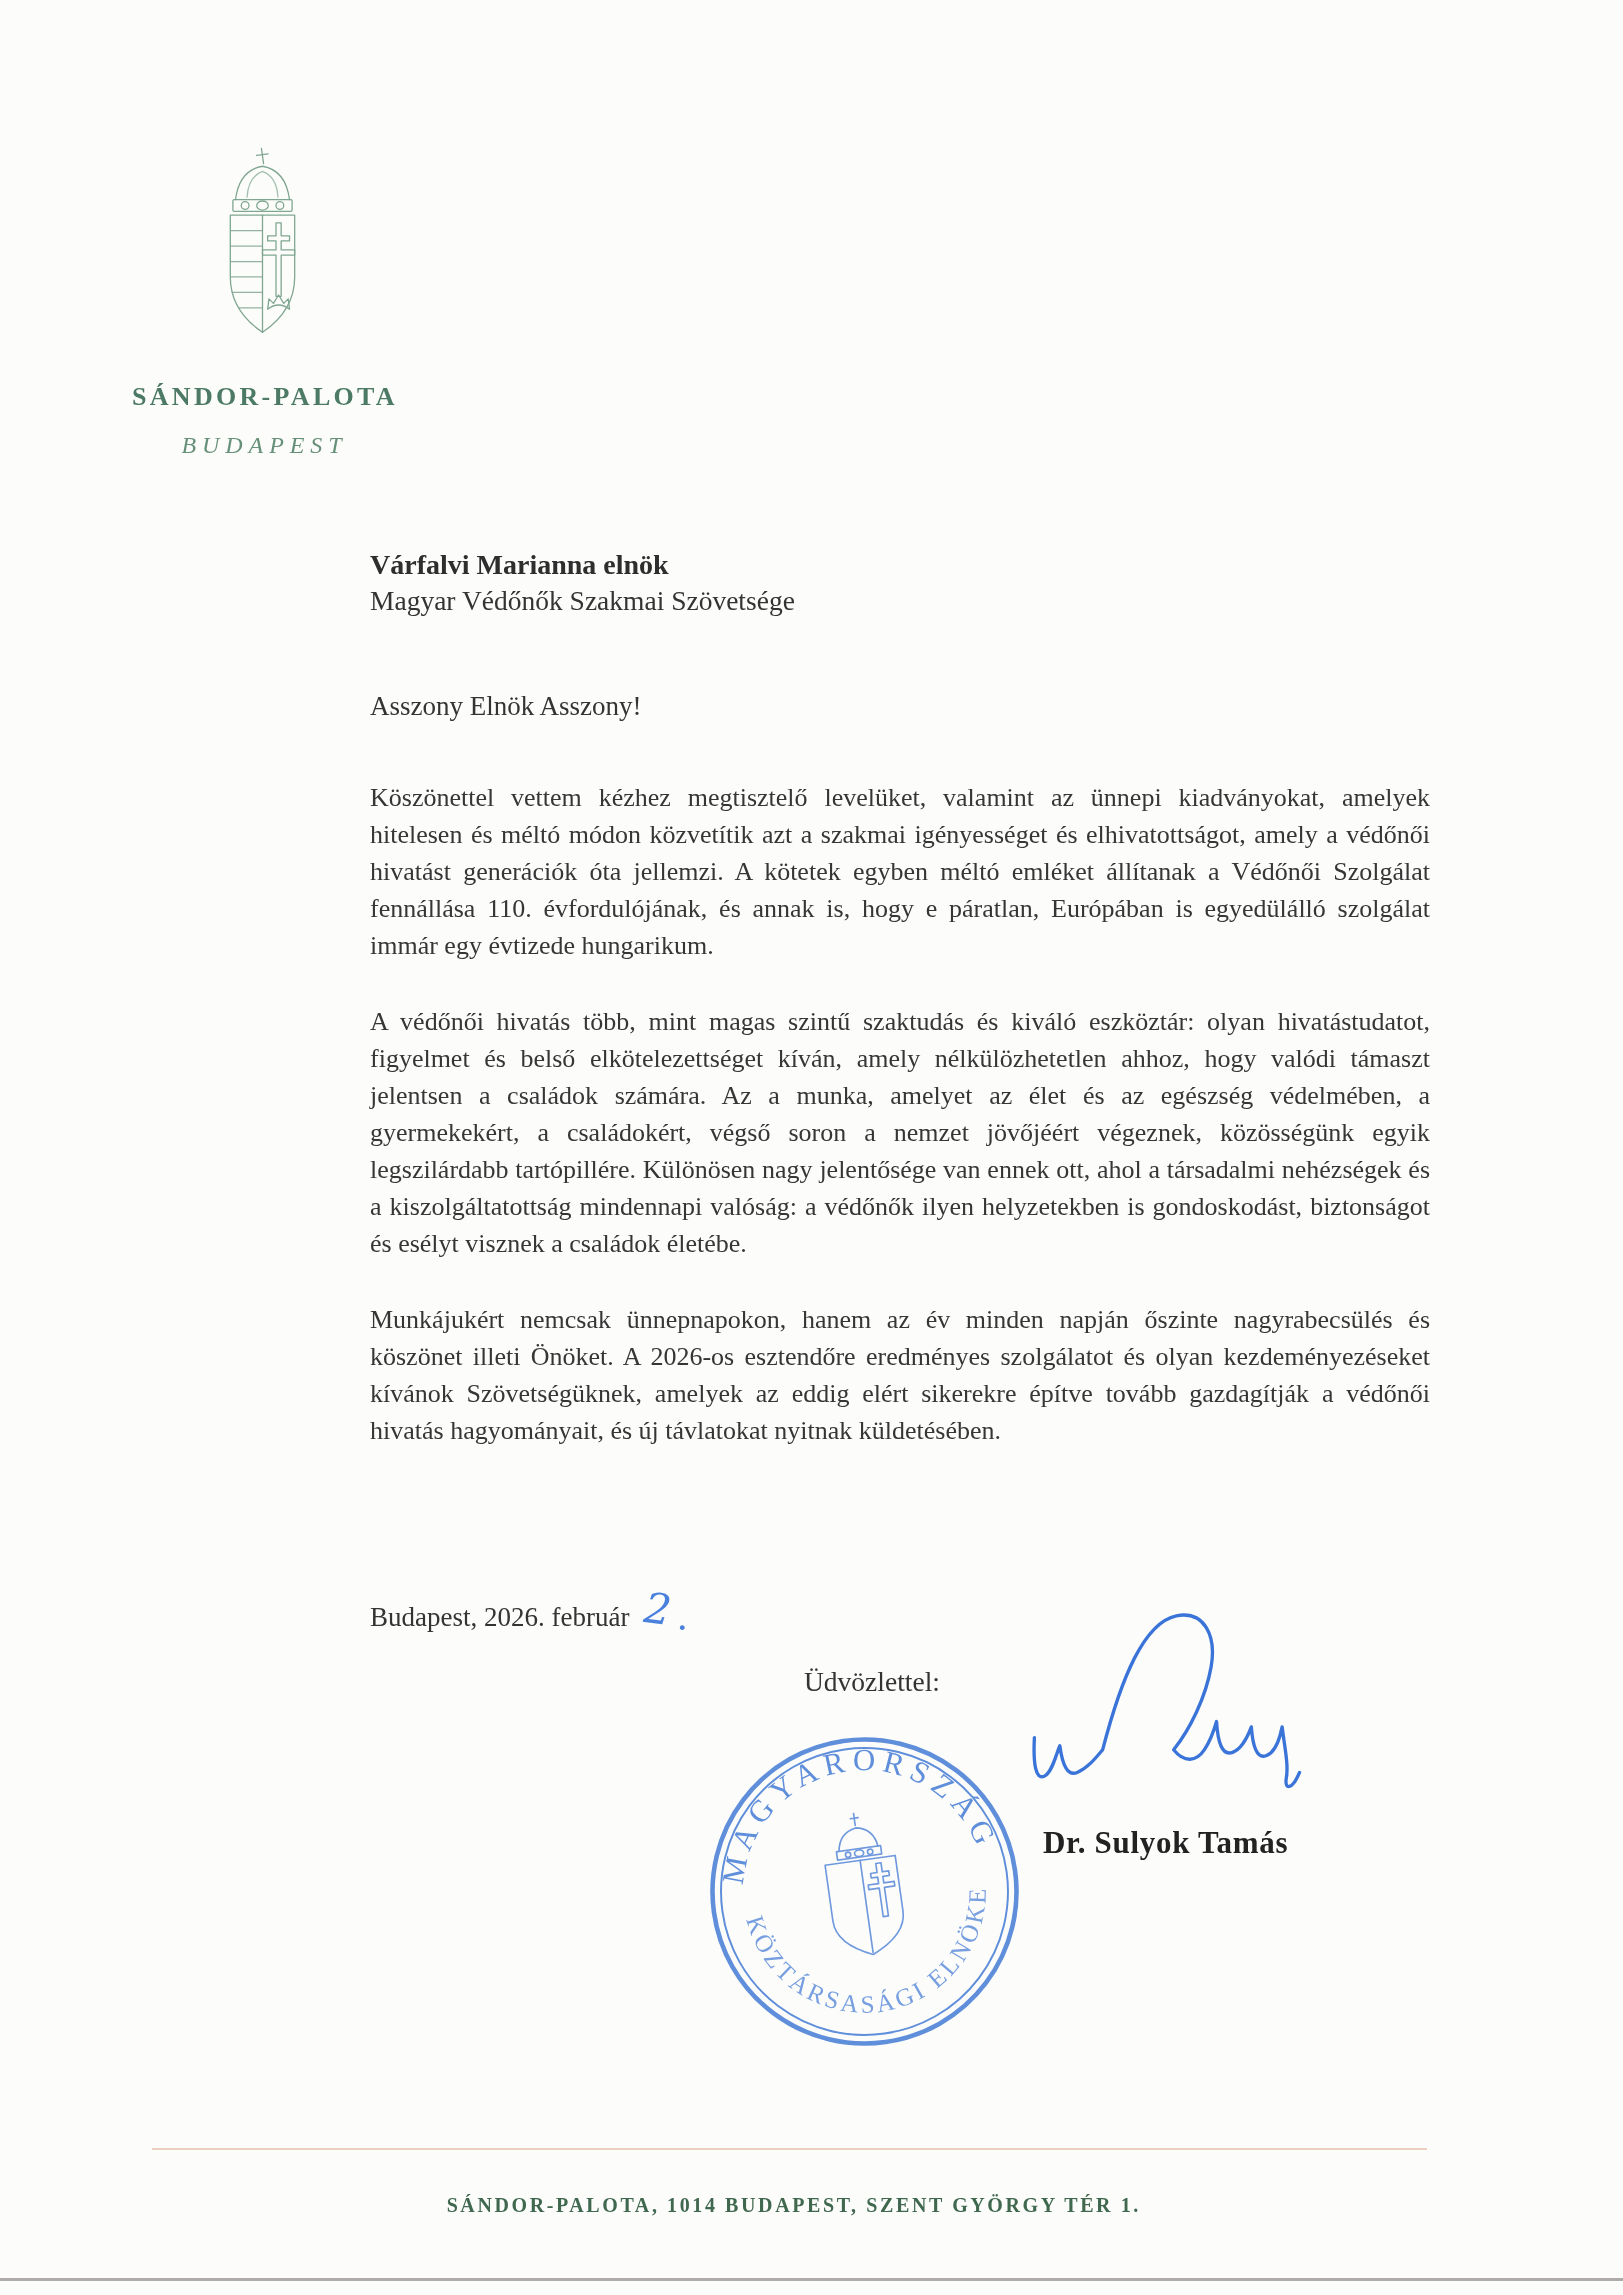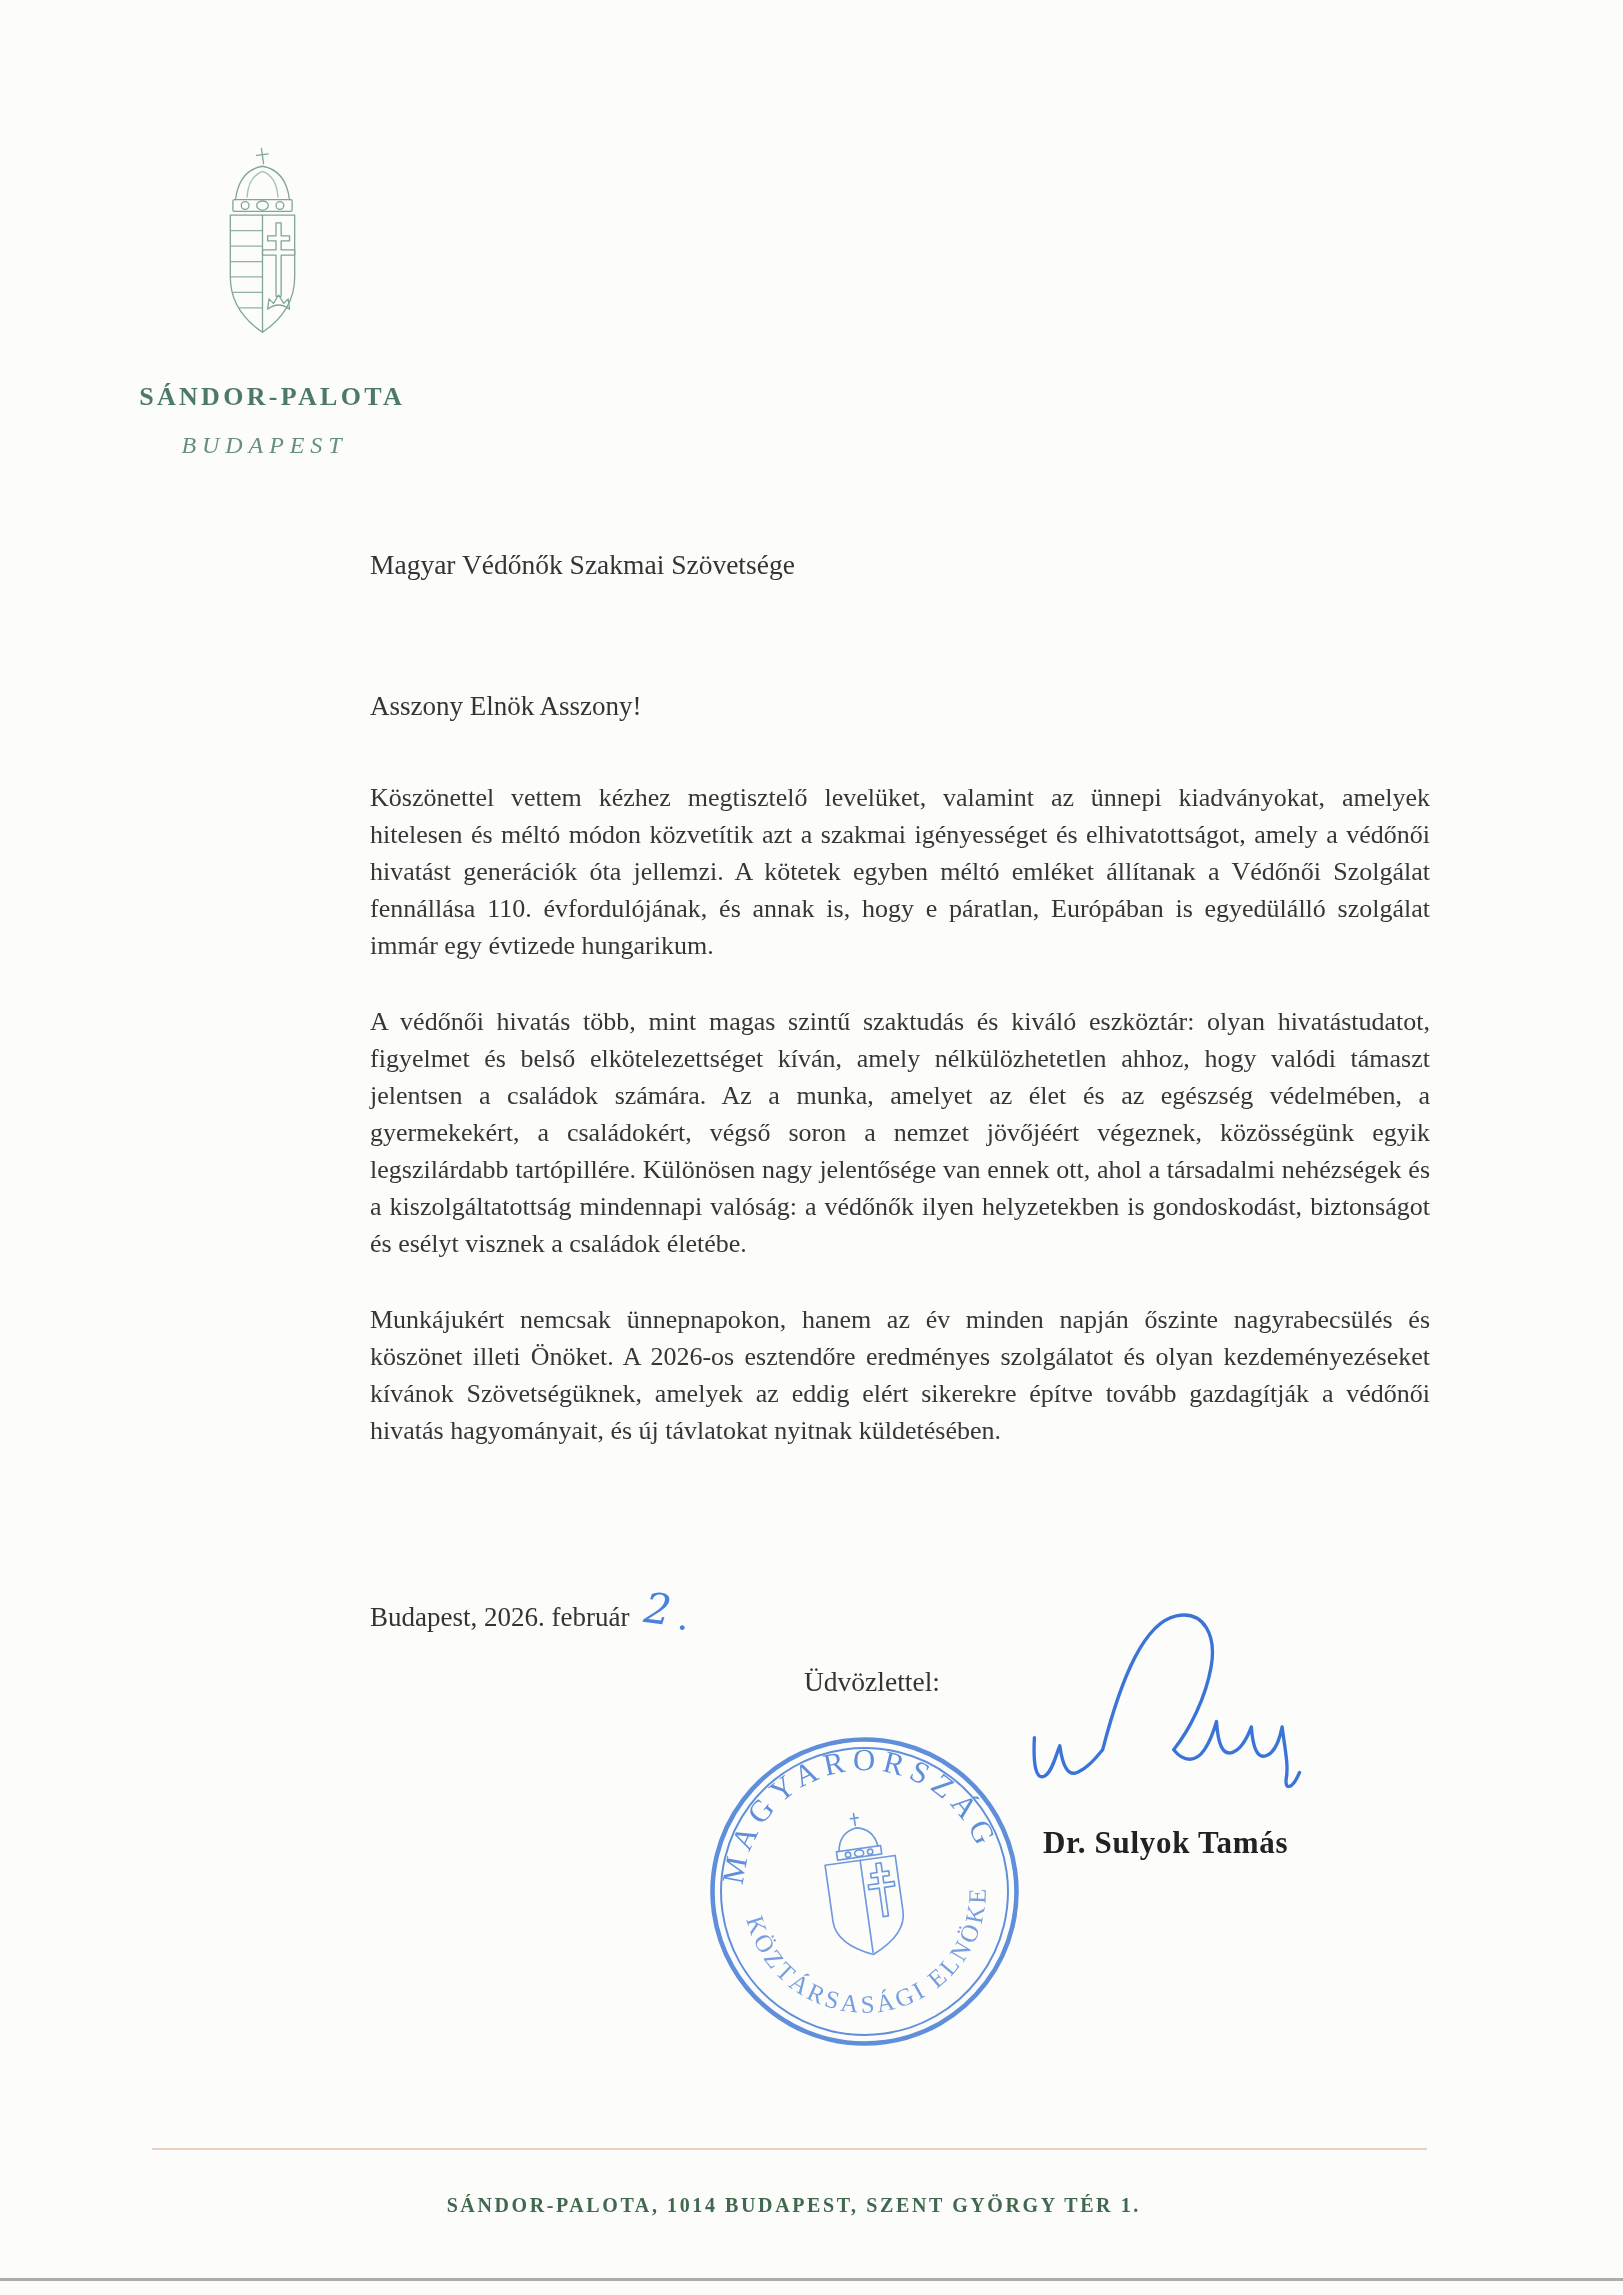--- a/index.html
+++ b/index.html
@@ -7,22 +7,22 @@
     position:relative;
     width:1623px;height:2295px;
     background:#fcfcfb;
     overflow:hidden;
     font-family:"Liberation Serif", serif;
     color:#363636;
   }
   
   .coa-svg{position:absolute;left:211px;top:140px;width:103px;height:207px;}
   .palace-name{
-    position:absolute;left:124px;top:382px;width:281px;
-    text-align:right;font-size:26px;font-weight:600;letter-spacing:3.3px;
+    position:absolute;left:132px;top:382px;width:281px;
+    text-align:left;font-size:26px;font-weight:600;letter-spacing:3.3px;
     color:#4c7a64;
   }
   .palace-city{
     position:absolute;left:124px;top:432px;width:281px;
     text-align:center;font-size:24px;font-weight:500;letter-spacing:5.9px;
     color:#679078;
     font-style:italic;
   }
   
   .recipient{position:absolute;left:370px;top:547px;width:1060px;line-height:36px;}
@@ -101,20 +101,21 @@
         <path d="M28,136 H80 M28,160 H80 M28,184 H80 M28,208 H80 M28,232 H80 M28,256 H80" opacity="0.85"></path>
       </g>
       <path d="M101,124 h8 v20 h13 v8 h-13 v14 h21 v8 h-21 v64 h-8 v-64 h-21 v-8 h21 v-14 h-13 v-8 h13 z"></path>
       <path d="M88,258 q17,-13 34,0 l-2,-16 -7,7 -8,-13 -8,13 -7,-7 z"></path>
     </svg>
     <div class="palace-name">SÁNDOR-PALOTA</div>
     <div class="palace-city">BUDAPEST</div>
   </header>
 
   <section class="recipient">
+    <div class="recipient-name">Várfalvi Marianna elnök</div>
     <div class="recipient-org">Magyar Védőnők Szakmai Szövetsége</div>
   </section>
 
   <div class="salutation">Asszony Elnök Asszony!</div>
 
   <div class="letter-body">
       <p class="para">Köszönettel vettem kézhez megtisztelő levelüket, valamint az ünnepi kiadványokat, amelyek hitelesen és méltó módon közvetítik azt a szakmai igényességet és elhivatottságot, amely a védőnői hivatást generációk óta jellemzi. A kötetek egyben méltó emléket állítanak a Védőnői Szolgálat fennállása 110. évfordulójának, és annak is, hogy e páratlan, Európában is egyedülálló szolgálat immár egy évtizede hungarikum.</p>
       <p class="para">A védőnői hivatás több, mint magas szintű szaktudás és kiváló eszköztár: olyan hivatástudatot, figyelmet és belső elkötelezettséget kíván, amely nélkülözhetetlen ahhoz, hogy valódi támaszt jelentsen a családok számára. Az a munka, amelyet az élet és az egészség védelmében, a gyermekekért, a családokért, végső soron a nemzet jövőjéért végeznek, közösségünk egyik legszilárdabb tartópillére. Különösen nagy jelentősége van ennek ott, ahol a társadalmi nehézségek és a kiszolgáltatottság mindennapi valóság: a védőnők ilyen helyzetekben is gondoskodást, biztonságot és esélyt visznek a családok életébe.</p>
       <p class="para">Munkájukért nemcsak ünnepnapokon, hanem az év minden napján őszinte nagyrabecsülés és köszönet illeti Önöket. A 2026-os esztendőre eredményes szolgálatot és olyan kezdeményezéseket kívánok Szövetségüknek, amelyek az eddig elért sikerekre építve tovább gazdagítják a védőnői hivatás hagyományait, és új távlatokat nyitnak küldetésében.</p>
     </div>

